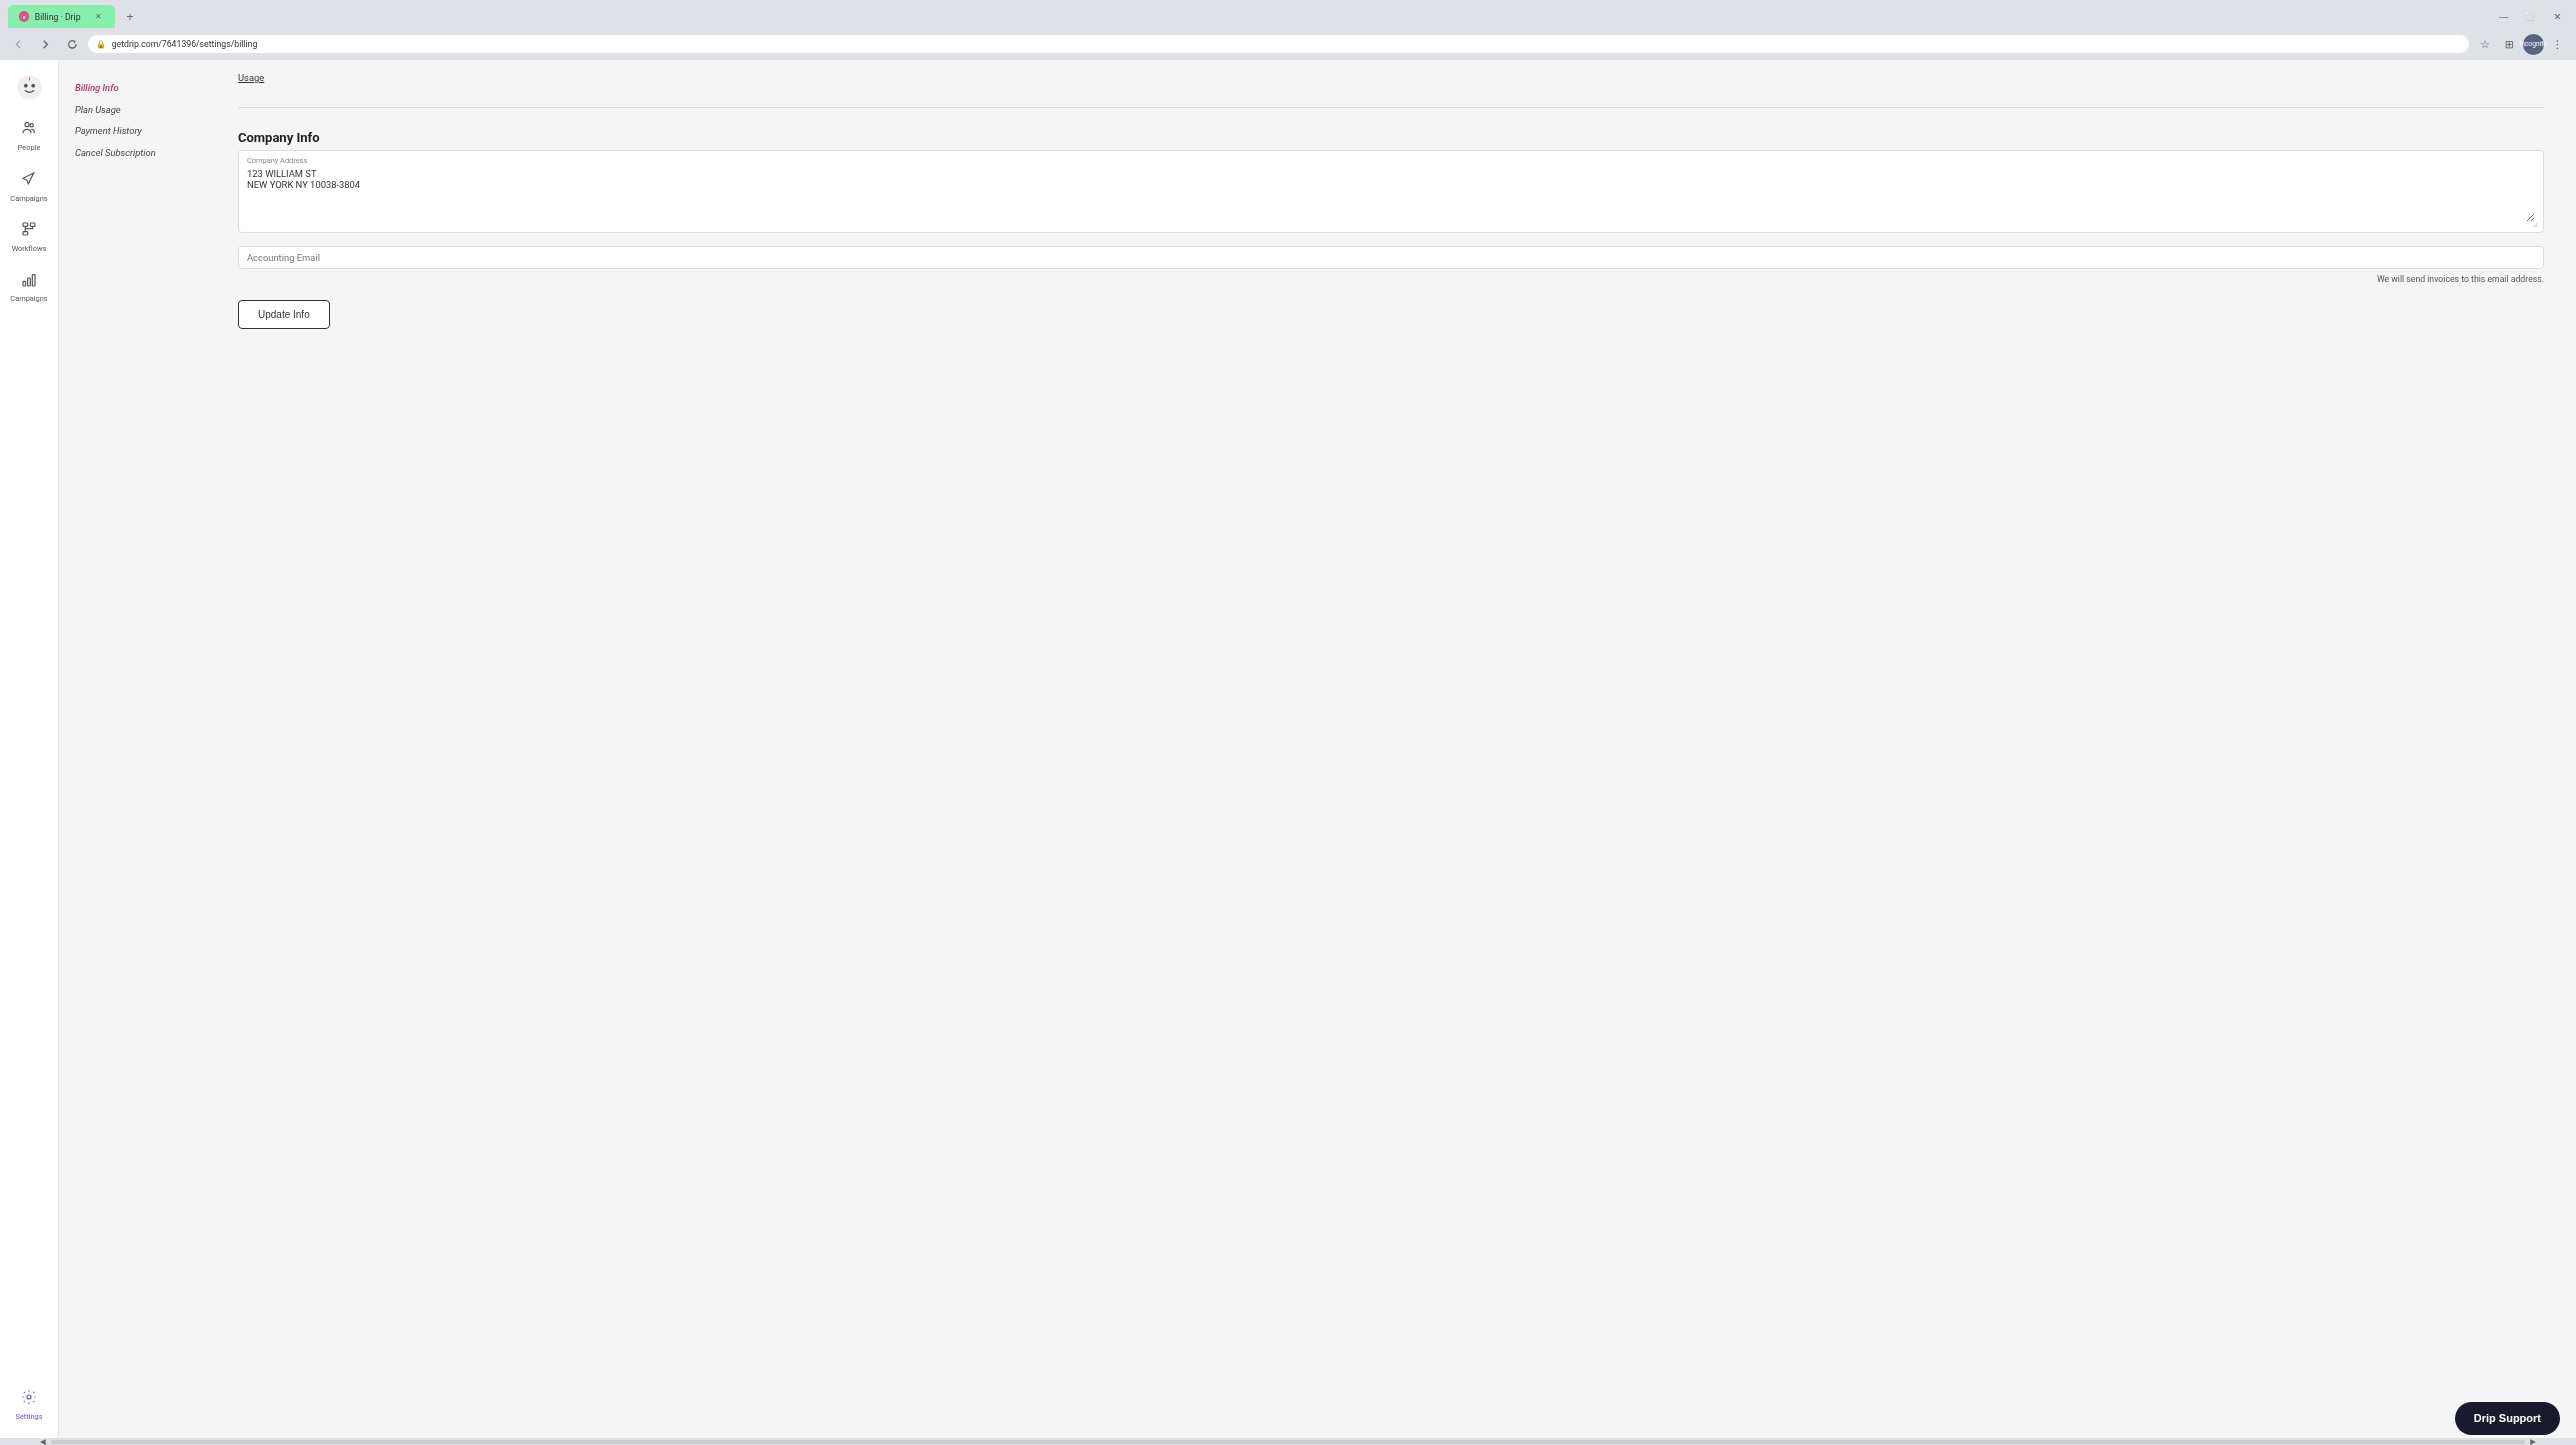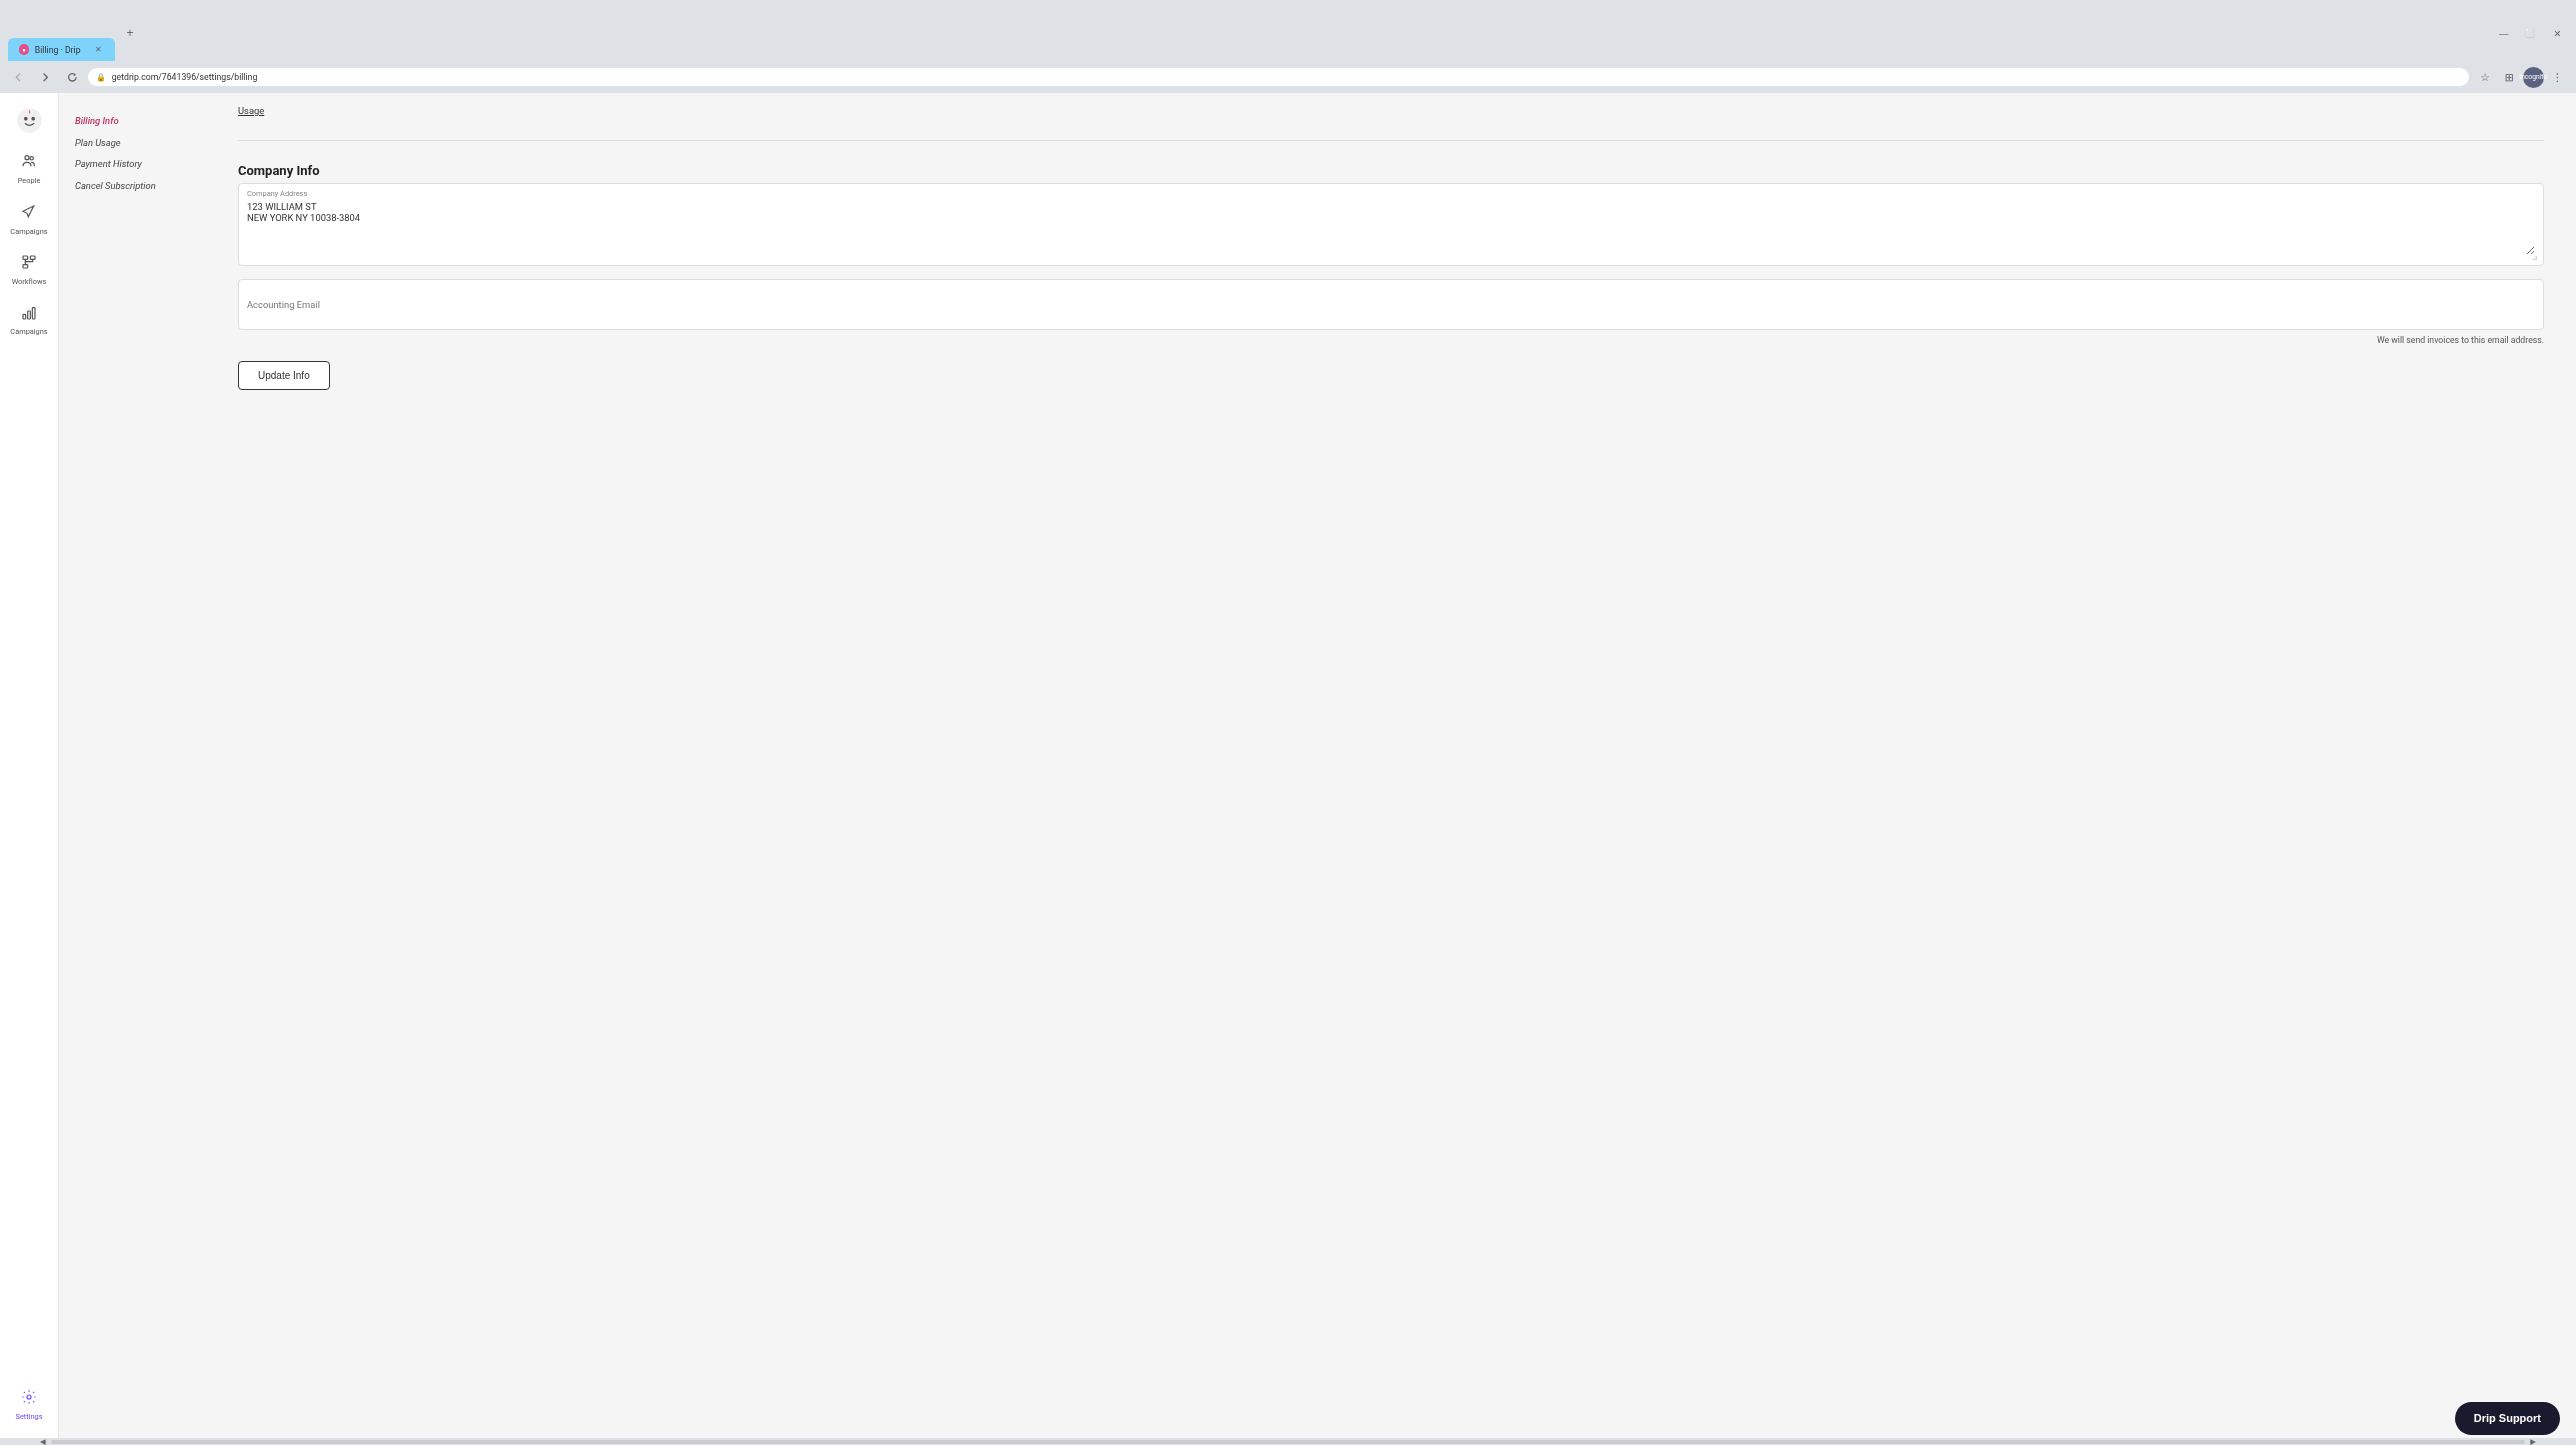--- a/index.html
+++ b/index.html
@@ -24,27 +24,26 @@
       align-items: center;
       padding: 5.4px 8px 0;
       gap: 5.4px;
       background: #dee1e6;
     }
 
     .tab {
       display: flex;
       align-items: center;
       gap: 5.4px;
-      background: #7dd3fc;
+      background: #86efac;
       border-radius: 5.4px 5.4px 0 0;
       padding: 5.4px 10.7px;
       font-size: 8.7px;
       color: #333;
       min-width: 107px;
-      margin-top: 33px;
     }
 
     .tab-favicon {
       width: 10.7px;
       height: 10.7px;
       background: #e84c8a;
       border-radius: 50%;
       display: flex;
       align-items: center;
       justify-content: center;
@@ -337,21 +336,21 @@
       height: 8px;
       color: #bbb;
       font-size: 6.7px;
       cursor: se-resize;
     }
 
     .accounting-email-container {
       background: white;
       border: 0.7px solid #ddd;
       border-radius: 4px;
-      padding: 18px 8px;
+      padding: 4px 8px;
       margin-bottom: 5.4px;
     }
 
     .accounting-email-input {
       width: 100%;
       border: none;
       outline: none;
       font-size: 9.4px;
       color: #aaa;
       background: transparent;

